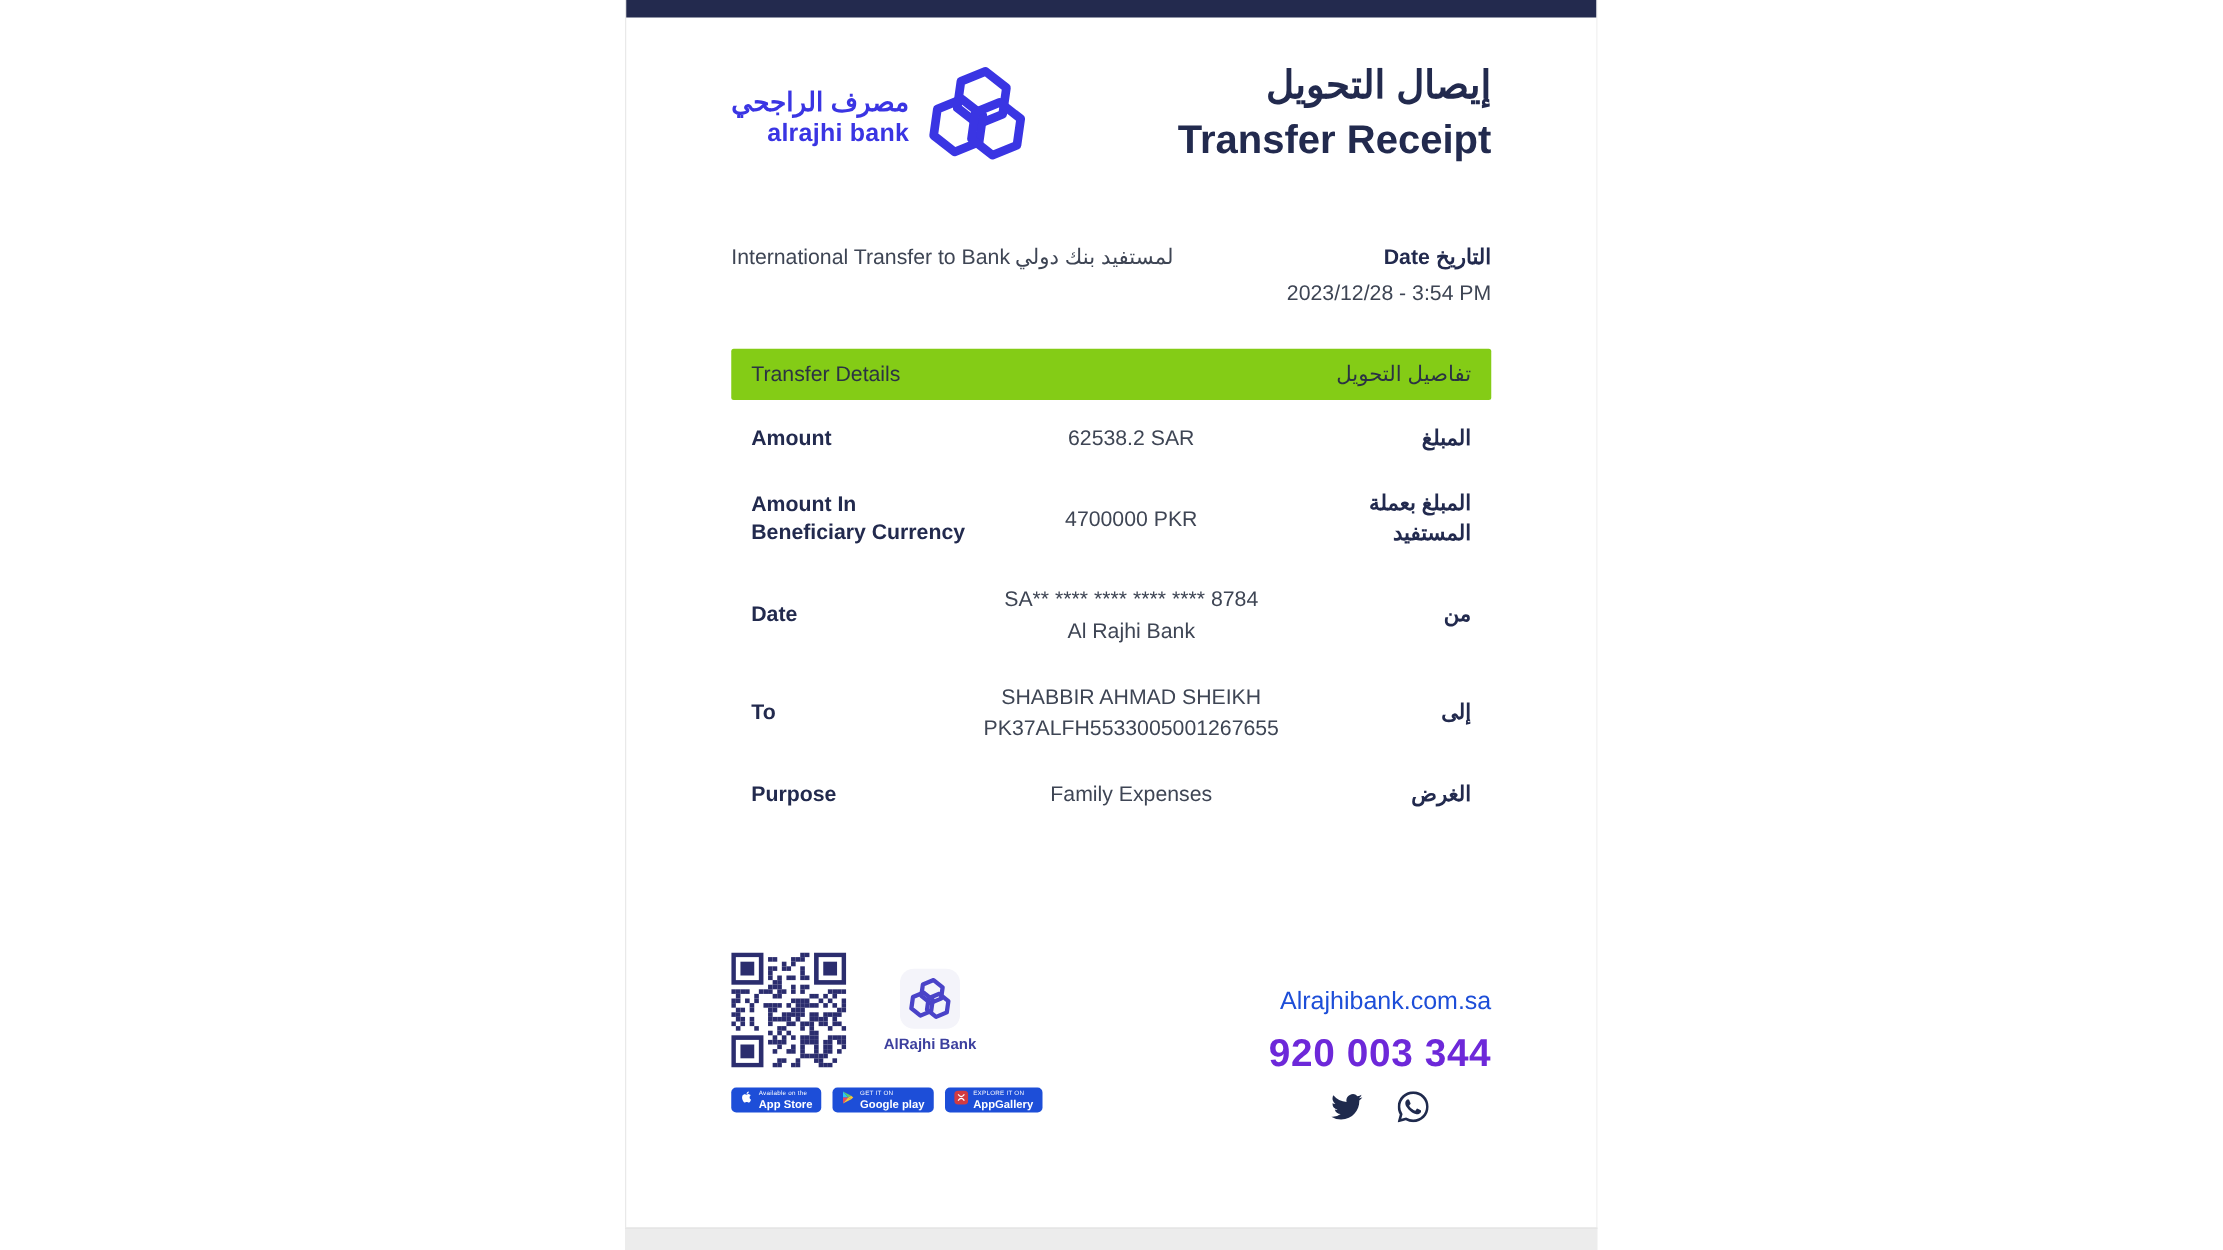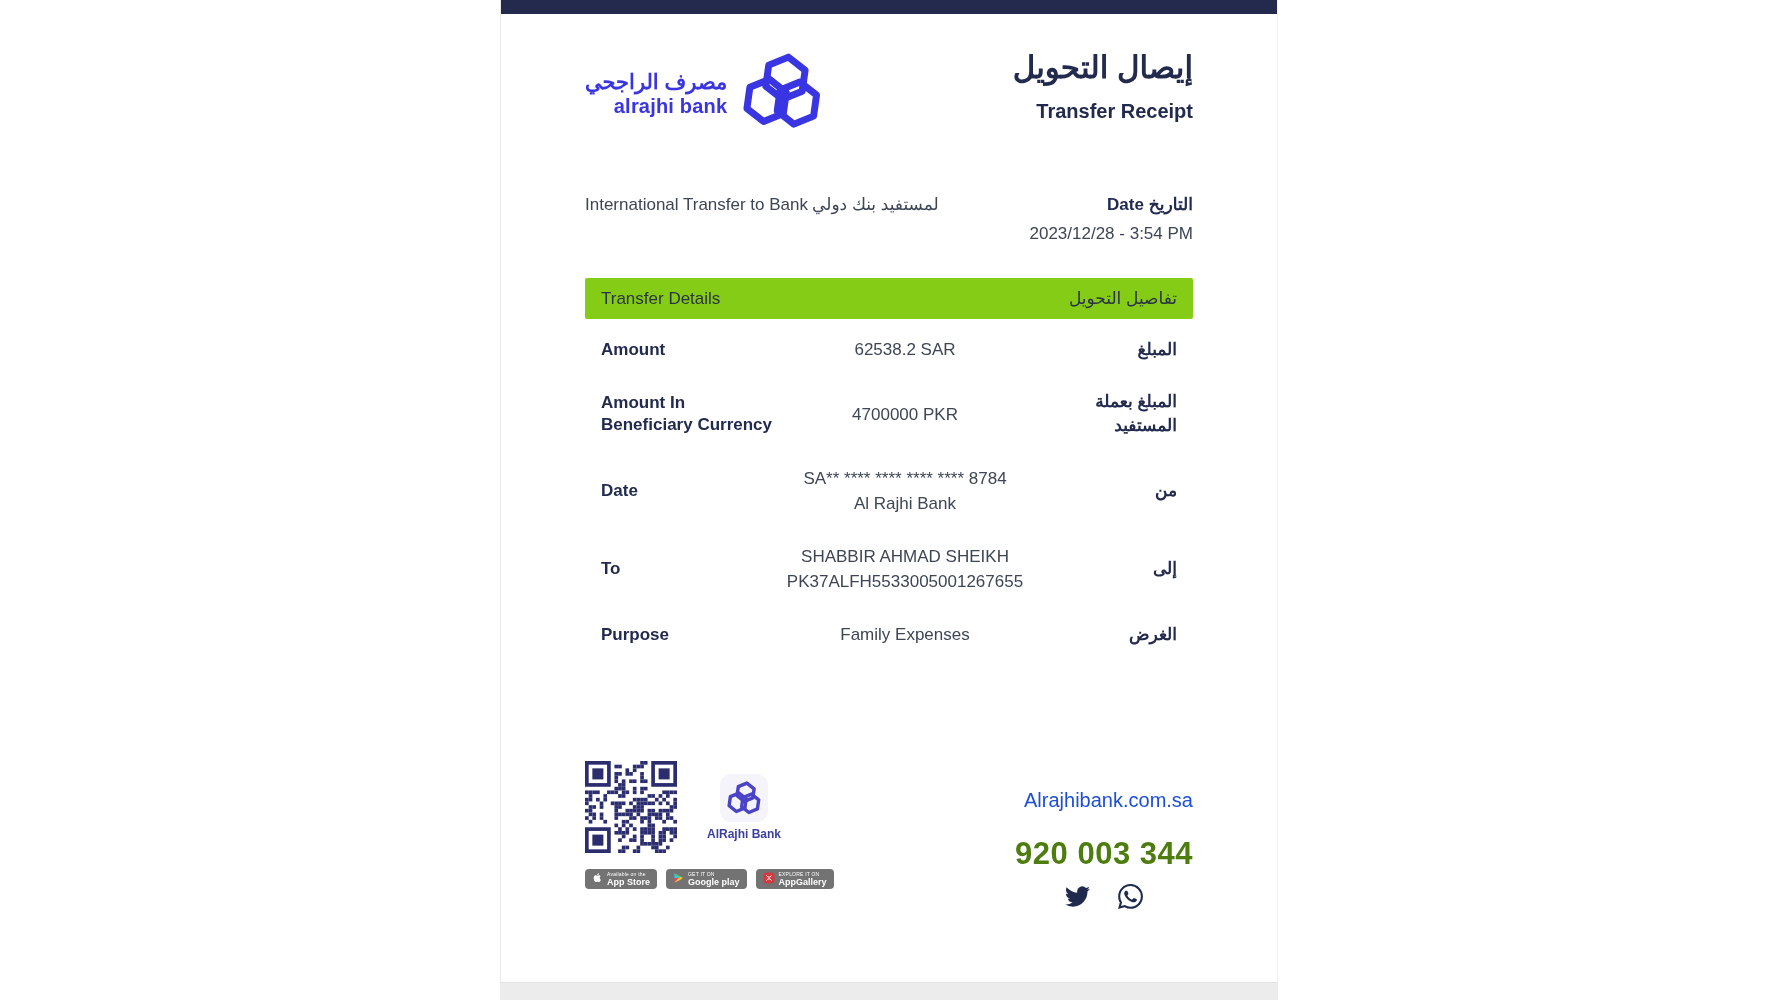--- a/index.html
+++ b/index.html
@@ -16,21 +16,21 @@
   .content { padding:0 84px; }
 
   
   .header { display:flex; justify-content:space-between; align-items:flex-start; margin-top:36px; }
   .logo { display:flex; align-items:center; gap:14px; }
   .logo-text { text-align:right; color:#3a35e3; }
   .logo-ar { font-size:21px; font-weight:bold; line-height:26px; }
   .logo-en { font-size:20px; font-weight:bold; line-height:22px; letter-spacing:.2px; }
   .titles { text-align:right; color:#222a4e; }
   .title-ar { font-size:31px; font-weight:bold; line-height:36px; }
-  .title-en { font-size:20px; font-weight:bold; line-height:32px; margin-top:9px; }
+  .title-en { font-size:32px; font-weight:bold; line-height:32px; margin-top:9px; }
 
   
   .meta { display:flex; justify-content:space-between; align-items:flex-start; margin-top:58px; }
   .meta-left { color:#3e4554; font-size:17px; }
   .transfer-type span { margin-right:4px; }
   .ref { margin-top:11px; }
   .meta-right { text-align:right; font-size:17px; }
   .date-label { direction:rtl; font-weight:bold; color:#222a4e; }
   .date-label span { margin-left:5px; }
   .date-value { margin-top:9px; color:#3e4554; }
@@ -51,29 +51,29 @@
 
   
   .footer { display:flex; justify-content:space-between; align-items:flex-start; margin-top:100px; }
   .footer-left-top { display:flex; align-items:center; gap:30px; }
   .qr-box { width:92px; height:92px; }
   .app-chip { text-align:center; }
   .app-chip-box { width:48px; height:48px; margin:0 auto; background:#f4f4fa; border-radius:11px;
     display:flex; align-items:center; justify-content:center; }
   .app-chip-label { margin-top:5px; font-size:12px; font-weight:bold; color:#3c3f9e; }
   .badges { display:flex; gap:9px; margin-top:16px; }
-  .badge { height:20px; background:#737373; border-radius:4px; color:#fff;
+  .badge { height:20px; background:#1d4ed8; border-radius:4px; color:#fff;
     display:flex; align-items:center; padding:0 7px; gap:4px; }
   .badge-text { display:flex; flex-direction:column; justify-content:center; }
   .badge-top { font-size:5px; line-height:6px; letter-spacing:.2px; }
   .badge-main { font-size:9px; font-weight:bold; line-height:10px; white-space:nowrap; }
 
   .footer-right { margin-top:28px; text-align:right; }
   .website { font-size:20px; color:#1d4ed8; }
-  .phone { font-size:31px; font-weight:600; color:#4d7c0f; margin-top:24px; letter-spacing:.5px; }
+  .phone { font-size:31px; font-weight:600; color:#6d28d9; margin-top:12px; letter-spacing:.5px; }
   .social { display:flex; justify-content:center; gap:28px; margin-top:12px; }
   .social svg { display:block; }
 </style>
 </head>
 <body>
 
 <div class="stage">
   <div class="document">
     <div class="topbar"></div>
 

